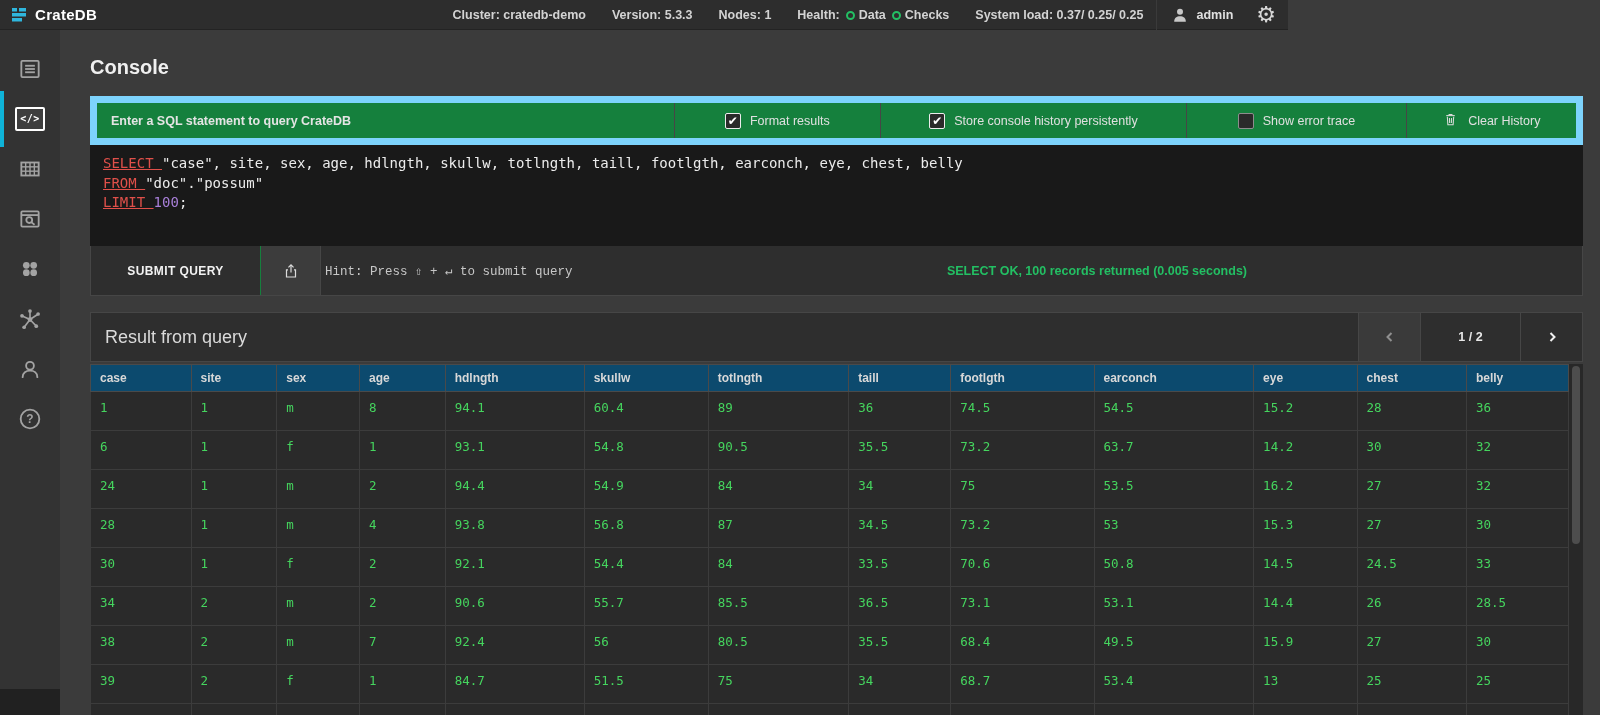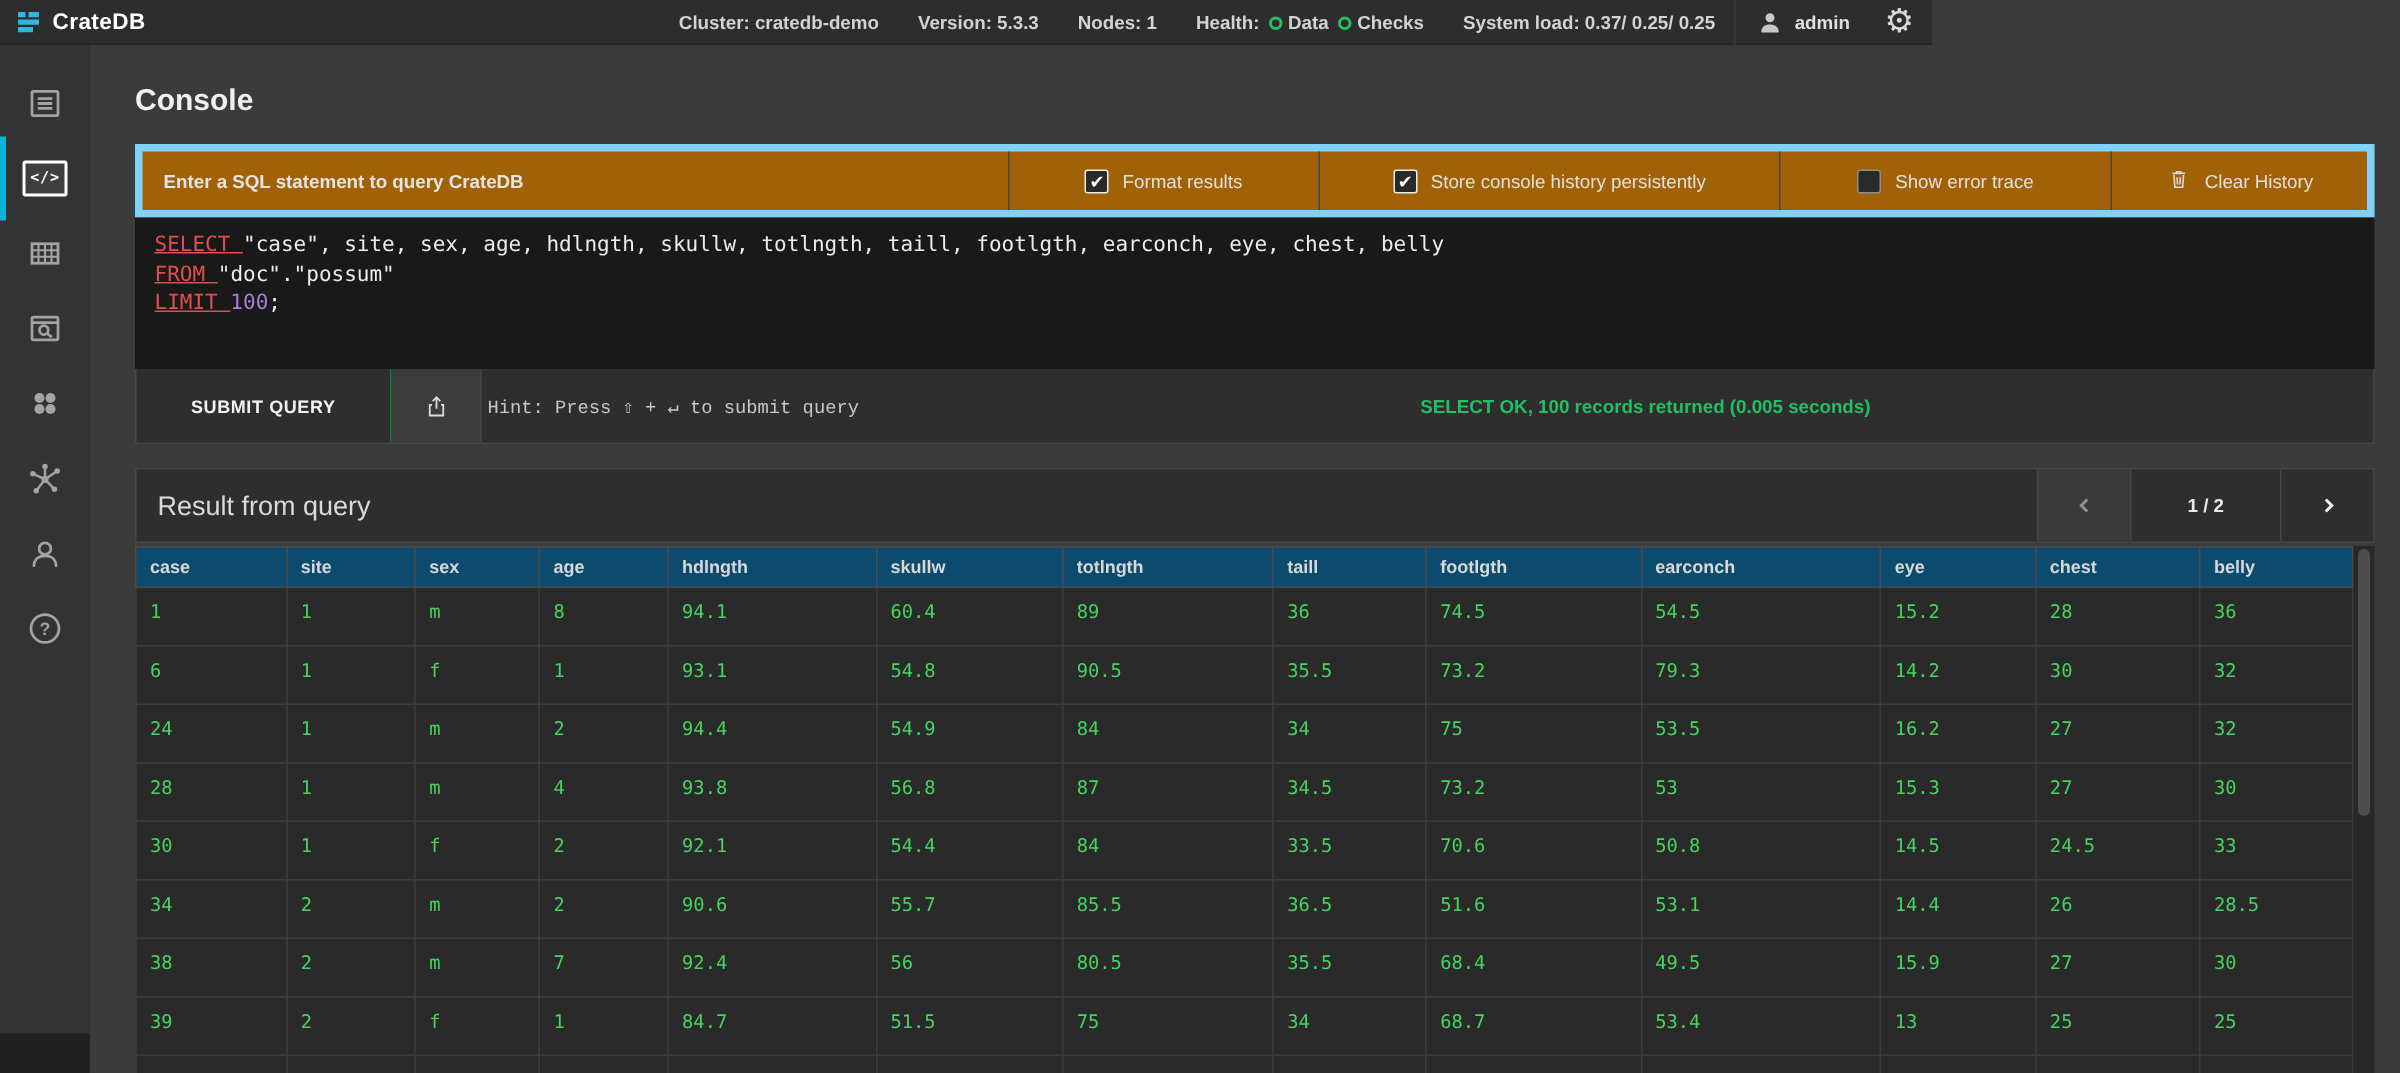--- a/index.html
+++ b/index.html
@@ -31,21 +31,21 @@
   .console-glyph { border:2px solid #a3a3a3; color:#a3a3a3; font:bold 10px/10px "DejaVu Sans Mono",monospace;
     padding:5px 3px; border-radius:2px; letter-spacing:.5px; }
   .side-item.active .console-glyph { border-color:#fff; color:#fff; background:#3e3e3e; }
   .sidebar-bottom { margin-top:auto; width:60px; height:26px; background:#212121; }
 
   
   .main { position:absolute; top:30px; left:60px; width:1540px; padding:0 17px 0 30px; }
   .page-title { margin:26px 0 17px; font-size:20px; font-weight:bold; color:#f0f0f0; }
 
   
-  .query-toolbar { display:flex; height:49px; background:#a16207; border:5px solid #7dd3fc; }
+  .query-toolbar { display:flex; height:49px; background:#15803d; border:7px solid #7dd3fc; }
   .tb-label-seg { flex:0 0 577px; display:flex; align-items:center; padding-left:14px;
     font-weight:bold; font-size:12.5px; color:#e4e4e4; }
   .opts-wrap { display:contents; }
   .tb-seg { flex:1 1 0; border-left:1px solid #464646; display:flex; align-items:center;
     justify-content:center; gap:9px; font-size:12.5px; color:#e0e0e0; }
   .cb { width:16px; height:16px; border:1px solid #8d8d8d; border-radius:2px; background:#2a2a2a;
     color:#fff; font-size:12px; line-height:14px; text-align:center; font-family:"DejaVu Sans",sans-serif; }
   .cb.checked { border-color:#ececec; }
   .clear-seg { flex-grow:173; }
 
@@ -309,21 +309,21 @@
           <tr>
             <td>6</td>
             <td>1</td>
             <td>f</td>
             <td>1</td>
             <td>93.1</td>
             <td>54.8</td>
             <td>90.5</td>
             <td>35.5</td>
             <td>73.2</td>
-            <td>79.3</td>
+            <td>63.7</td>
             <td>14.2</td>
             <td>30</td>
             <td>32</td>
           </tr>
           <tr>
             <td>24</td>
             <td>1</td>
             <td>m</td>
             <td>2</td>
             <td>94.4</td>
@@ -368,21 +368,21 @@
           </tr>
           <tr>
             <td>34</td>
             <td>2</td>
             <td>m</td>
             <td>2</td>
             <td>90.6</td>
             <td>55.7</td>
             <td>85.5</td>
             <td>36.5</td>
-            <td>51.6</td>
+            <td>73.1</td>
             <td>53.1</td>
             <td>14.4</td>
             <td>26</td>
             <td>28.5</td>
           </tr>
           <tr>
             <td>38</td>
             <td>2</td>
             <td>m</td>
             <td>7</td>

